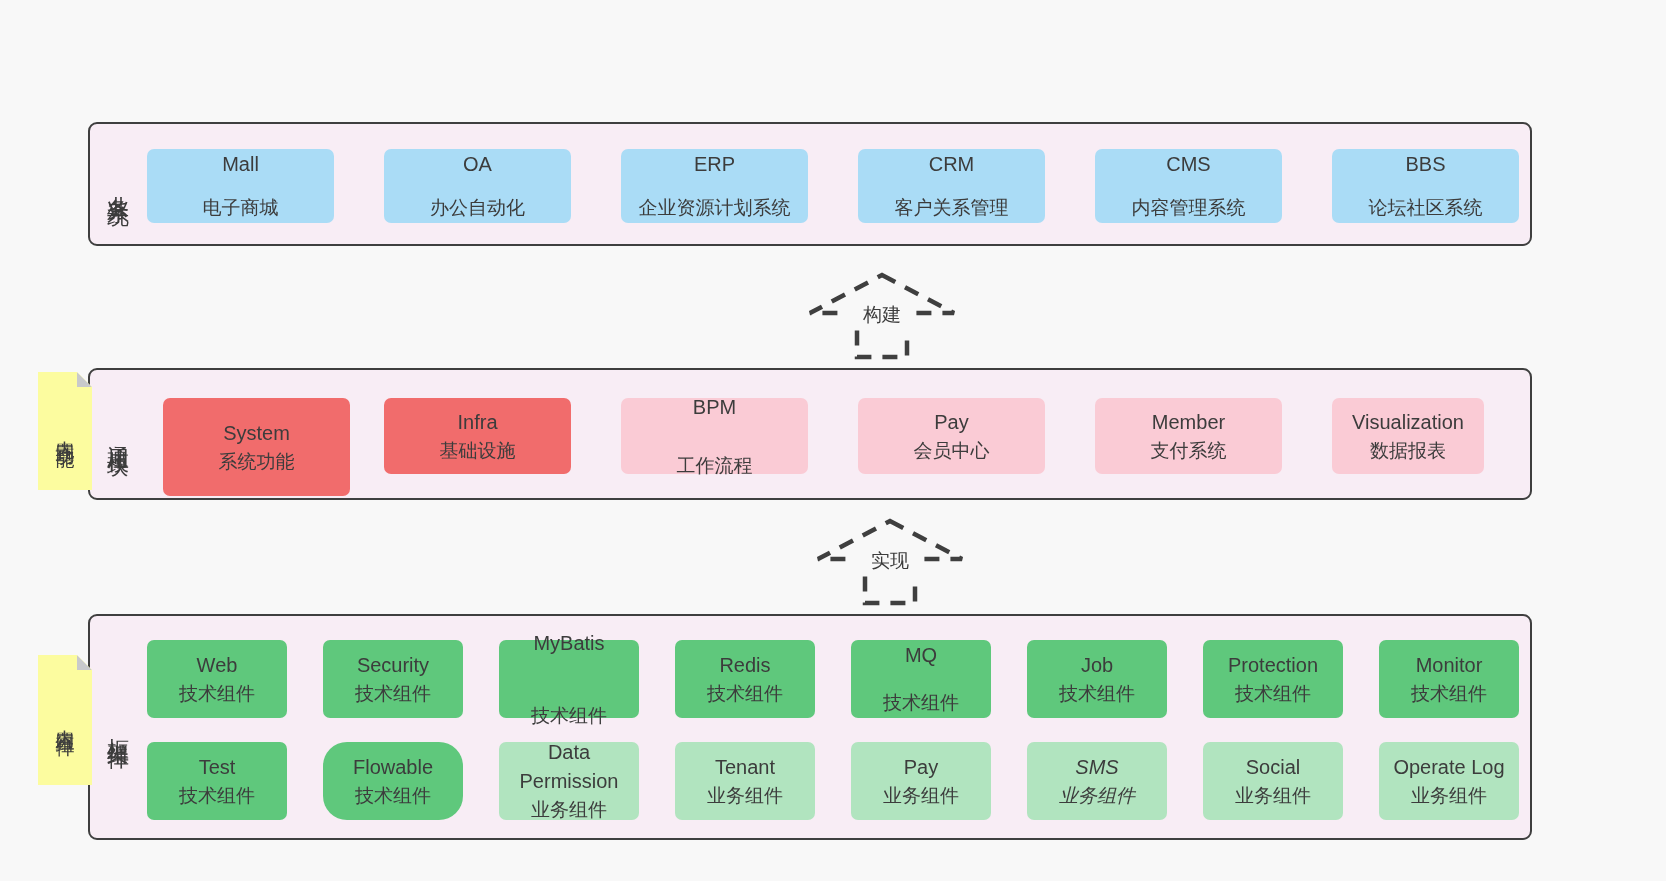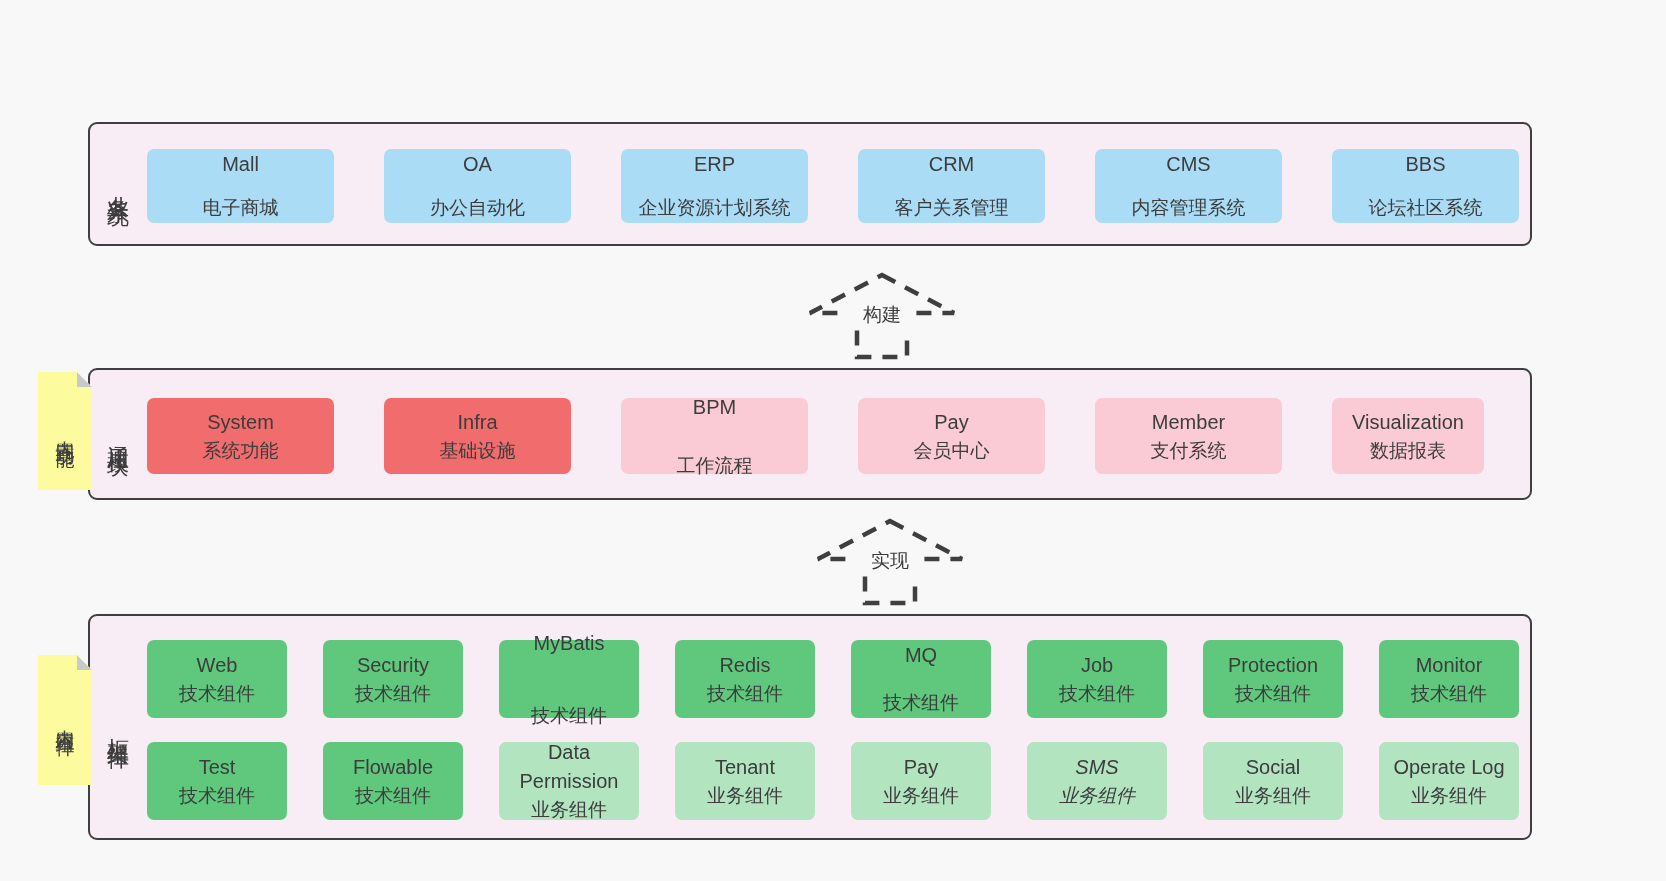--- a/index.html
+++ b/index.html
@@ -112,21 +112,21 @@
         <div class="t">CMS</div>
         <div class="s">内容管理系统</div>
       </div>
       <div class="box v-blue" style="left: 1242px; top: 25px; width: 187px; height: 74px;">
         <div class="t">BBS</div>
         <div class="s">论坛社区系统</div>
       </div>
     </div>
     <div class="section" style="top: 368px; height: 132px;">
       <div class="section-label">通用模块</div>
-      <div class="box v-red" style="left: 57px; top: 28px; width: 187px; height: 76px;">
+      <div class="box v-red" style="left: 73px; top: 28px; width: 187px; height: 98px;">
         <div class="t">System</div>
         <div class="s">系统功能</div>
       </div>
       <div class="box v-red" style="left: 294px; top: 28px; width: 187px; height: 76px;">
         <div class="t">Infra</div>
         <div class="s">基础设施</div>
       </div>
       <div class="box v-pink" style="left: 531px; top: 28px; width: 187px; height: 76px; gap: 30px;">
         <div class="t">BPM</div>
         <div class="s">工作流程</div>
@@ -179,21 +179,21 @@
         <div class="s">技术组件</div>
       </div>
       <div class="box v-green" style="left: 1289px; top: 24px; width: 140px; height: 78px;">
         <div class="t">Monitor</div>
         <div class="s">技术组件</div>
       </div>
       <div class="box v-green" style="left: 57px; top: 126px; width: 140px; height: 78px;">
         <div class="t">Test</div>
         <div class="s">技术组件</div>
       </div>
-      <div class="box v-green" style="left: 233px; top: 126px; width: 140px; height: 78px;">
+      <div class="box v-green" style="left: 233px; top: 126px; width: 140px; height: 78px; border-radius: 24px;">
         <div class="t">Flowable</div>
         <div class="s">技术组件</div>
       </div>
       <div class="box v-green_light" style="left: 409px; top: 126px; width: 140px; height: 78px;">
         <div class="t">Data Permission</div>
         <div class="s">业务组件</div>
       </div>
       <div class="box v-green_light" style="left: 585px; top: 126px; width: 140px; height: 78px;">
         <div class="t">Tenant</div>
         <div class="s">业务组件</div>

